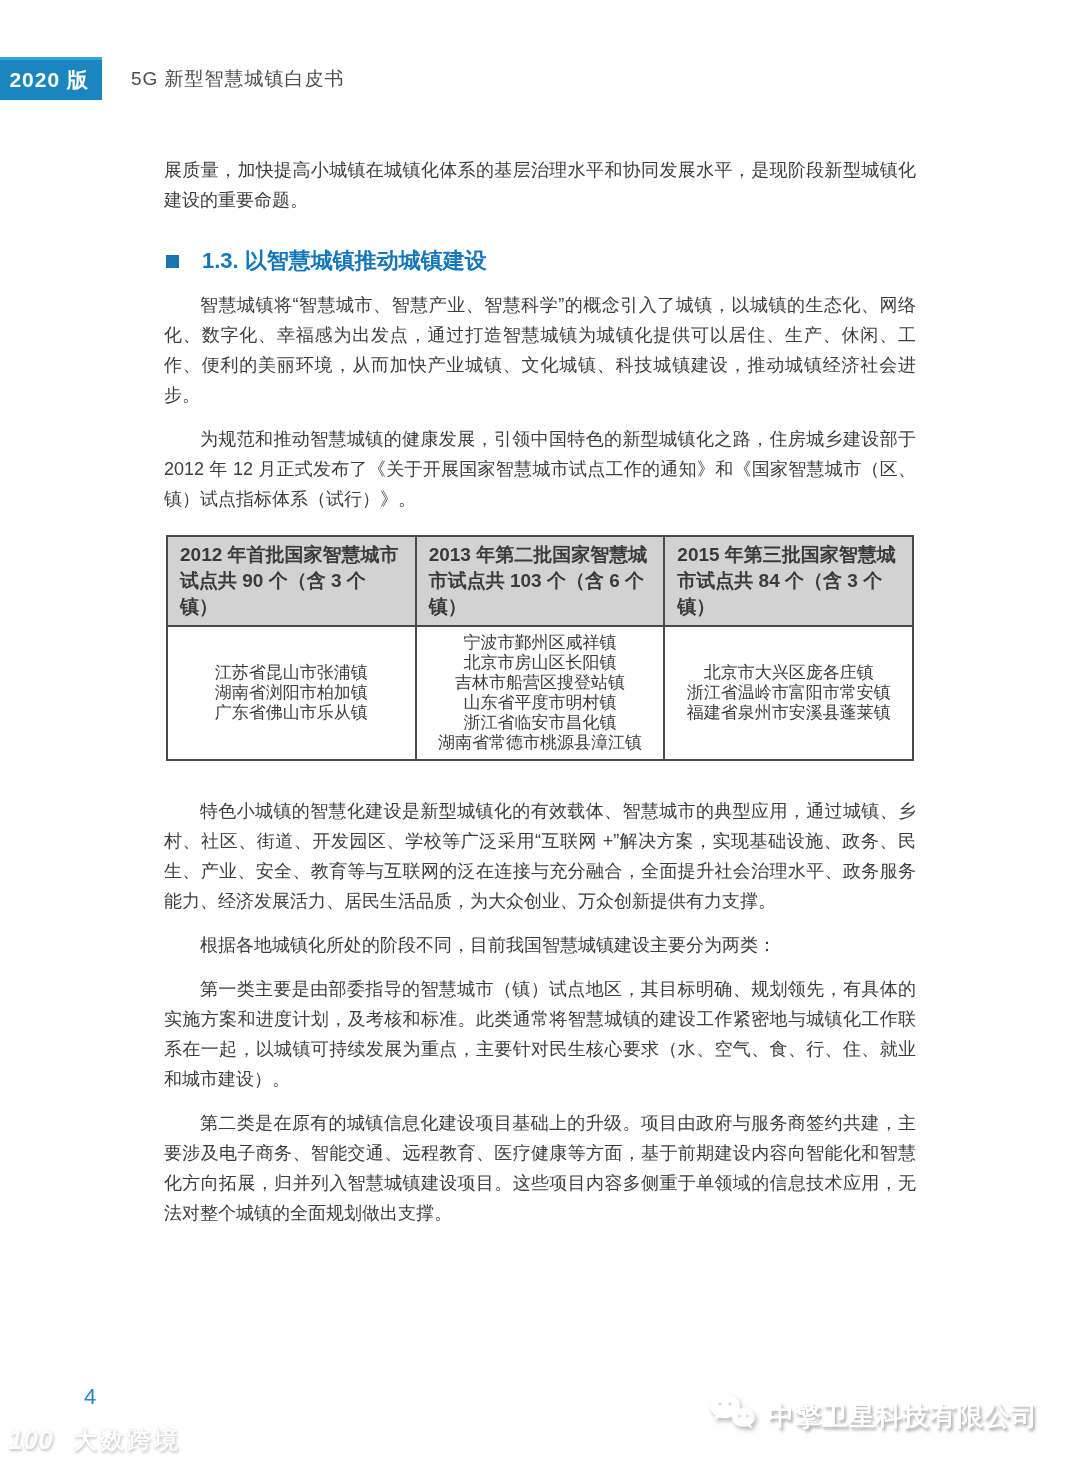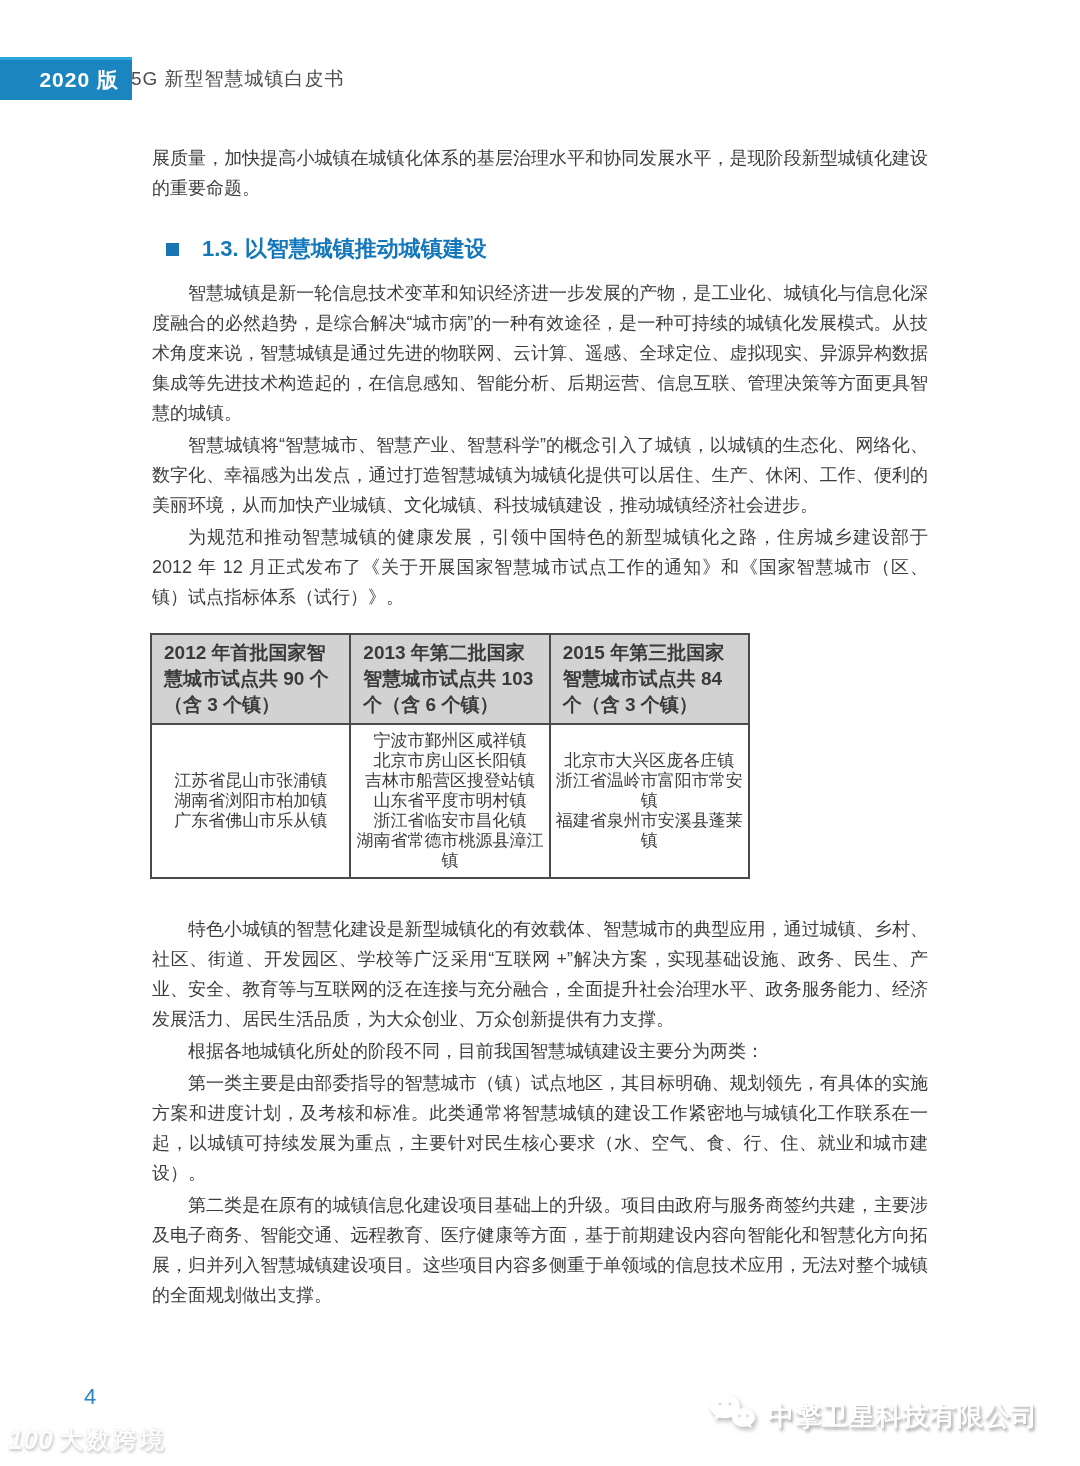--- a/index.html
+++ b/index.html
@@ -11,21 +11,21 @@
     background: #ffffff;
     font-family: "Liberation Sans", "DejaVu Sans", sans-serif;
     color: #3d3d3d;
     overflow: hidden;
   }
 
   
   .header-badge {
     position: absolute;
     left: 0; top: 57px;
-    width: 132px; height: 43px;
+    width: 102px; height: 43px;
     background: #1b85c0;
     border-top: 3px solid #2aa7dc;
     color: #ffffff;
     font-size: 21px;
     font-weight: bold;
     display: flex;
     align-items: center;
     justify-content: flex-end;
     padding-right: 13px;
     letter-spacing: 1px;
@@ -44,21 +44,21 @@
   
   .content {
     position: absolute;
     left: 150px; top: 141px;
     width: 780px;
     font-size: 18px;
     line-height: 30px;
     text-align: justify;
     color: #3d3d3d;
   }
-  .content p { margin: 2px; text-indent: 2em; }
+  .content p { margin: 14px; text-indent: 2em; }
   .content p.no-indent { text-indent: 0; }
 
   .section-heading {
     display: flex;
     align-items: center;
     gap: 23px;
     margin: 31px 0 14px 16px;
     text-indent: 0;
   }
   .section-heading .bullet {
@@ -70,22 +70,22 @@
     font-size: 22px;
     font-weight: bold;
     color: #1377bb;
     line-height: 30px;
   }
 
   
   table.pilot-table {
     border-collapse: collapse;
     table-layout: fixed;
-    width: 600px;
-    margin: 21px 0 35px 0;
+    width: 748px;
+    margin: 21px 0 35px 16px;
   }
   .pilot-table th, .pilot-table td {
     border: 2px solid #4a4a4a;
   }
   .pilot-table th {
     background: #d2d2d2;
     font-size: 19px;
     font-weight: bold;
     color: #3a3a3a;
     text-align: left;
@@ -123,21 +123,21 @@
     letter-spacing: 1px;
     text-shadow: 2px 3px 3px #b5b5b5, 1px 1px 1px #cfcfcf;
     user-select: none;
   }
   .watermark-right svg { filter: drop-shadow(2px 3px 2px #bdbdbd); }
   .watermark-left {
     position: absolute;
     left: 8px; top: 1424px;
     display: flex;
     align-items: center;
-    gap: 6px;
+    gap: 20px;
     color: #fdfdfd;
     font-size: 24px;
     font-weight: bold;
     letter-spacing: 3px;
     text-shadow: 1px 2px 3px #c6c6c6, 0 0 1px #d8d8d8;
     user-select: none;
     justify-content: center;
   }
   .watermark-left .logo-100 {
     font-style: italic;
@@ -156,21 +156,20 @@
 
   <div class="content">
 
     <p class="no-indent">展质量，加快提高小城镇在城镇化体系的基层治理水平和协同发展水平，是现阶段新型城镇化建设的重要命题。</p>
 
     <div class="section-heading">
       <span class="bullet"></span>
       <span class="heading-text">1.3. 以智慧城镇推动城镇建设</span>
     </div>
 
-    <p>智慧城镇是新一轮信息技术变革和知识经济进一步发展的产物，是工业化、城镇化与信息化深度融合的必然趋势，是综合解决“城市病”的一种有效途径，是一种可持续的城镇化发展模式。从技术角度来说，智慧城镇是通过先进的物联网、云计算、遥感、全球定位、虚拟现实、异源异构数据集成等先进技术构造起的，在信息感知、智能分析、后期运营、信息互联、管理决策等方面更具智慧的城镇。</p>
     <p>智慧城镇将“智慧城市、智慧产业、智慧科学”的概念引入了城镇，以城镇的生态化、网络化、数字化、幸福感为出发点，通过打造智慧城镇为城镇化提供可以居住、生产、休闲、工作、便利的美丽环境，从而加快产业城镇、文化城镇、科技城镇建设，推动城镇经济社会进步。</p>
     <p>为规范和推动智慧城镇的健康发展，引领中国特色的新型城镇化之路，住房城乡建设部于 2012 年 12 月正式发布了《关于开展国家智慧城市试点工作的通知》和《国家智慧城市（区、镇）试点指标体系（试行）》。</p>
 
     <table class="pilot-table">
       <thead>
         <tr>
           <th>2012 年首批国家智慧城市试点共 90 个（含 3 个镇）</th>
           <th>2013 年第二批国家智慧城市试点共 103 个（含 6 个镇）</th>
           <th>2015 年第三批国家智慧城市试点共 84 个（含 3 个镇）</th>
         </tr>

